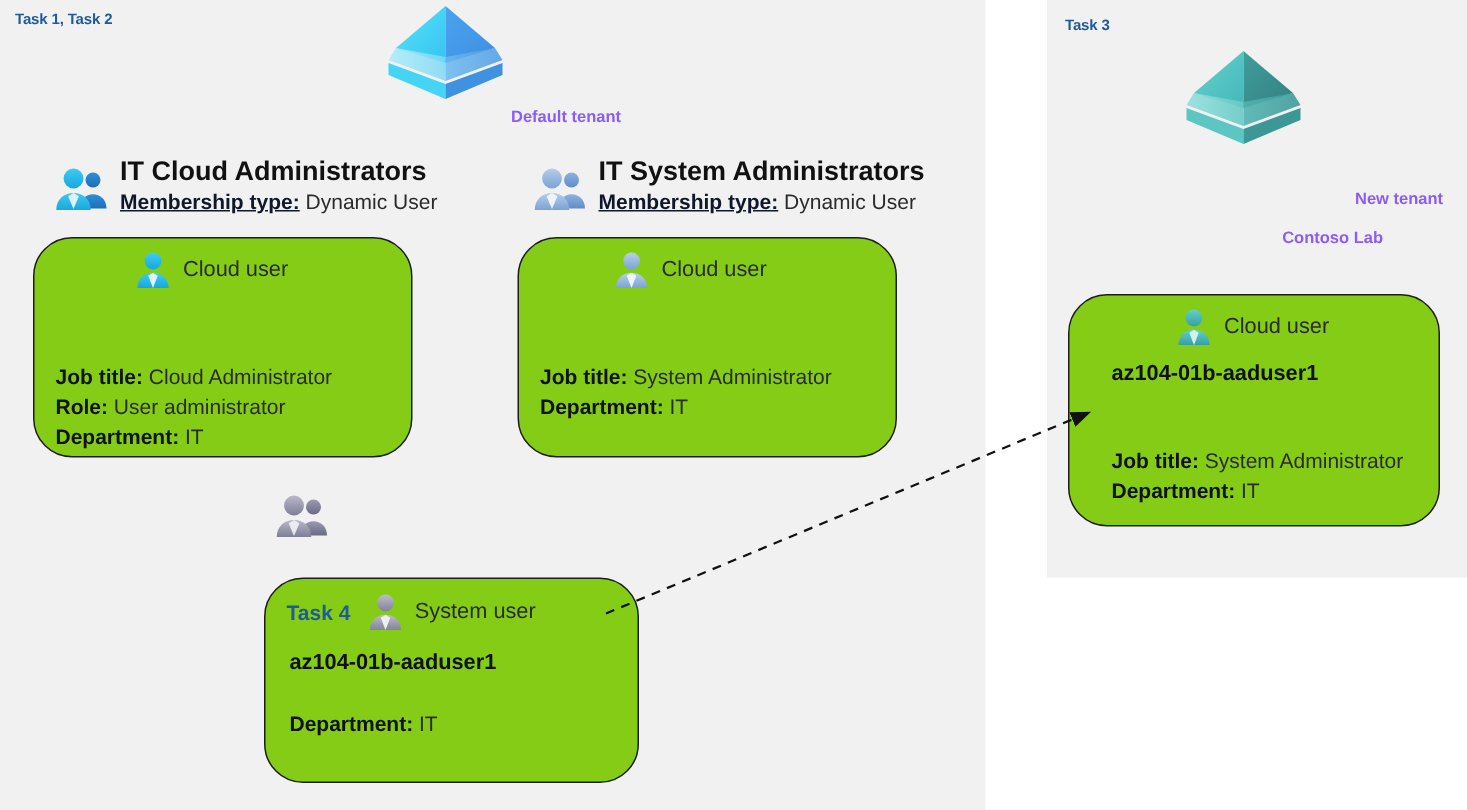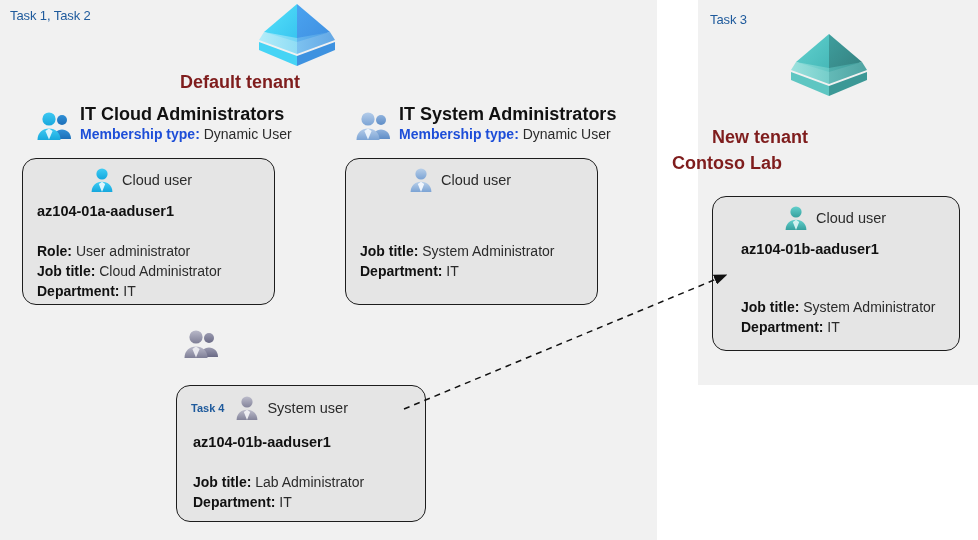--- a/index.html
+++ b/index.html
@@ -10,73 +10,73 @@
     position:relative;
     overflow:hidden;
   }
   .panel{position:absolute;background:#f1f1f1;}
   #panel-left{left:0;top:0;width:657px;height:540px;}
   #panel-right{left:698px;top:0;width:280px;height:385px;}
 
   .task-label{
     position:absolute;
     color:#1e5a9c;
-    font-weight:normal;
-    font-size:13px;
+    font-weight:bold;
+    font-size:10px;
     letter-spacing:-0.1px;
     white-space:nowrap;
   }
 
   
   .pyramid{position:absolute;width:82px;height:66px;}
   .pyramid svg{display:block;width:100%;height:100%;}
 
   .tenant-title{
     position:absolute;
     font-weight:bold;
-    font-size:18px;
-    color:#7f1d1d;
+    font-size:11px;
+    color:#8b5cf6;
     white-space:nowrap;
-    text-align:left;
+    text-align:right;
   }
 
   
   .group{position:absolute;}
   .group-icon{position:absolute;left:0;top:6px;width:36px;height:30px;}
   .group-icon svg{display:block;width:100%;height:100%;}
   .group-text{margin-left:44px;}
   .group-name{
     font-weight:bold;font-size:18px;color:#111;white-space:nowrap;
     line-height:19px;
   }
   .group-mem{
     font-size:14px;color:#2b2b2b;white-space:nowrap;line-height:20px;
   }
-  .group-mem b{color:#1d4ed8;font-weight:bold;}
+  .group-mem b{color:#0f172a;font-weight:bold;text-decoration:underline;}
 
   
   .card{
     position:absolute;
     border:1.3px solid #1d1d1d;
-    border-radius:14px;
-    background:#e5e5e5;
+    border-radius:26px;
+    background:#84cc16;
     box-sizing:border-box;
   }
   .card-head{
     position:absolute;
     display:flex;align-items:center;
     white-space:nowrap;
   }
   .user-icon{width:26px;height:26px;flex:0 0 26px;}
   .user-icon svg{display:block;width:100%;height:100%;}
   .user-type{
     font-size:14.5px;color:#2b2b2b;margin-left:7px;
   }
   .card-task{
-    font-size:11px;font-weight:bold;color:#1e5a9c;margin-right:10px;text-align:center;
+    font-size:14px;font-weight:bold;color:#1e5a9c;margin-right:10px;text-align:center;
   }
   .card-upn{
     position:absolute;
     font-weight:bold;font-size:14.5px;color:#111;white-space:nowrap;
   }
   .card-props{
     position:absolute;
     font-size:14px;line-height:20px;color:#2b2b2b;white-space:nowrap;
   }
   .card-props b{color:#111;font-weight:bold;}
@@ -241,24 +241,23 @@
               <stop offset="1" stop-color="#15a7dd"></stop>
             </linearGradient>
           </defs>
         <circle cx="13" cy="7" r="5.6" fill="url(#u1)"></circle>
         <path d="M2.6 25c0-6.3 4.6-10.2 10.4-10.2S23.4 18.7 23.4 25z" fill="url(#u1)"></path>
         <path d="M13 14.8l3.2 2.1L13 25l-3.2-8.1z" fill="#e8f8fe" opacity="0.95"></path>
       </svg>
     </span>
     <span class="user-type">Cloud user</span>
   </div>
-  <div class="card-upn" style="left:14px;top:44px;">az104-01a-aaduser1</div>
   <div class="card-props" style="left:14px;top:82px;">
+    <div><b>Job title:</b> <span>Cloud Administrator</span></div>
     <div><b>Role:</b> <span>User administrator</span></div>
-    <div><b>Job title:</b> <span>Cloud Administrator</span></div>
     <div><b>Department:</b> <span>IT</span></div>
   </div>
 </div>
 
 <div class="card" style="left:345px;top:158px;width:253px;height:147px;">
   <div class="card-head" style="left:62px;top:8px;">
     <span class="user-icon">
       <svg viewBox="0 0 26 26" xmlns="http://www.w3.org/2000/svg">
         <defs>
             <linearGradient id="u2" x1="0" y1="0" x2="0" y2="1">
@@ -292,21 +291,20 @@
           </defs>
         <circle cx="13" cy="7" r="5.6" fill="url(#u3)"></circle>
         <path d="M2.6 25c0-6.3 4.6-10.2 10.4-10.2S23.4 18.7 23.4 25z" fill="url(#u3)"></path>
         <path d="M13 14.8l3.2 2.1L13 25l-3.2-8.1z" fill="#f1f1f5" opacity="0.95"></path>
       </svg>
     </span>
     <span class="user-type">System user</span>
   </div>
   <div class="card-upn" style="left:16px;top:48px;">az104-01b-aaduser1</div>
   <div class="card-props" style="left:16px;top:86px;">
-    <div><b>Job title:</b> <span>Lab Administrator</span></div>
     <div><b>Department:</b> <span>IT</span></div>
   </div>
 </div>
 
 <div class="card" style="left:712px;top:196px;width:248px;height:155px;">
   <div class="card-head" style="left:70px;top:8px;">
     <span class="user-icon">
       <svg viewBox="0 0 26 26" xmlns="http://www.w3.org/2000/svg">
         <defs>
             <linearGradient id="u4" x1="0" y1="0" x2="0" y2="1">

